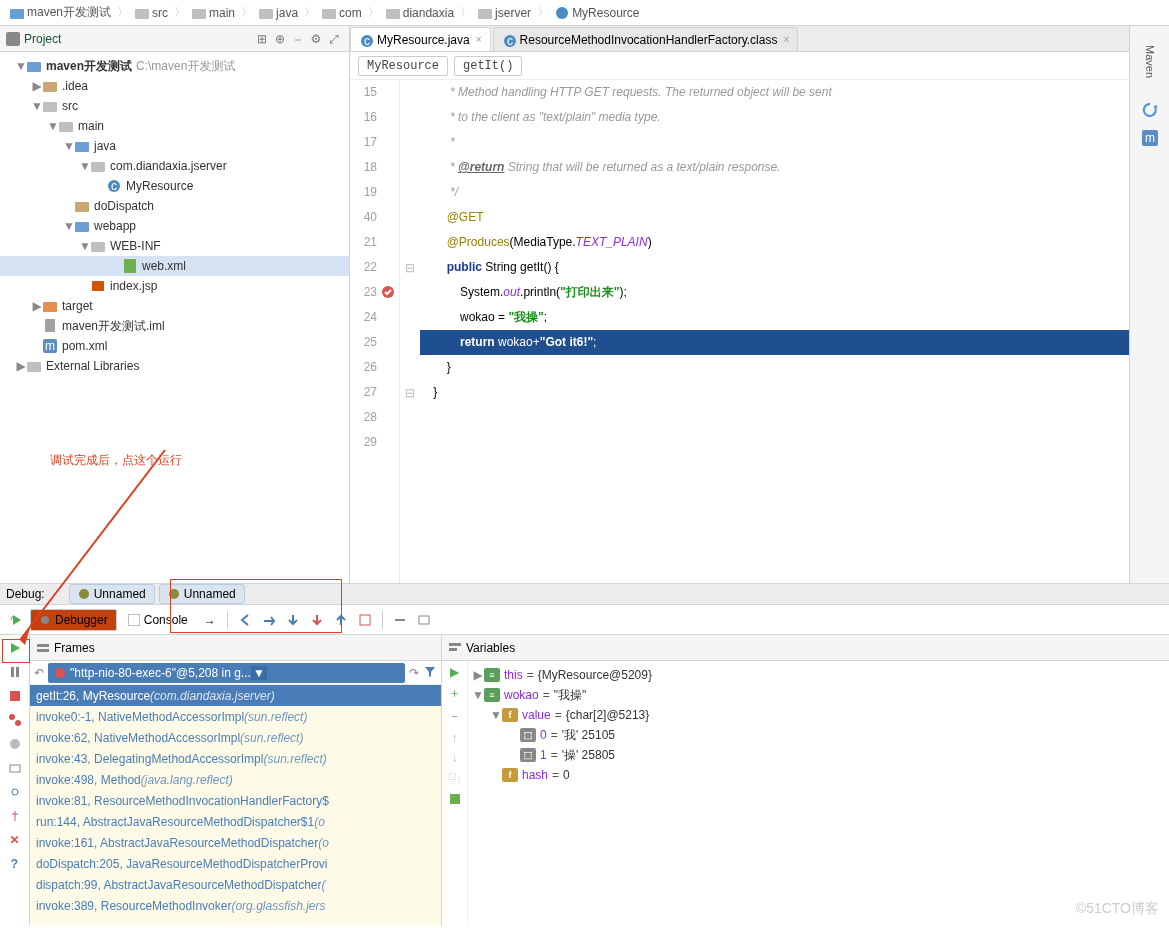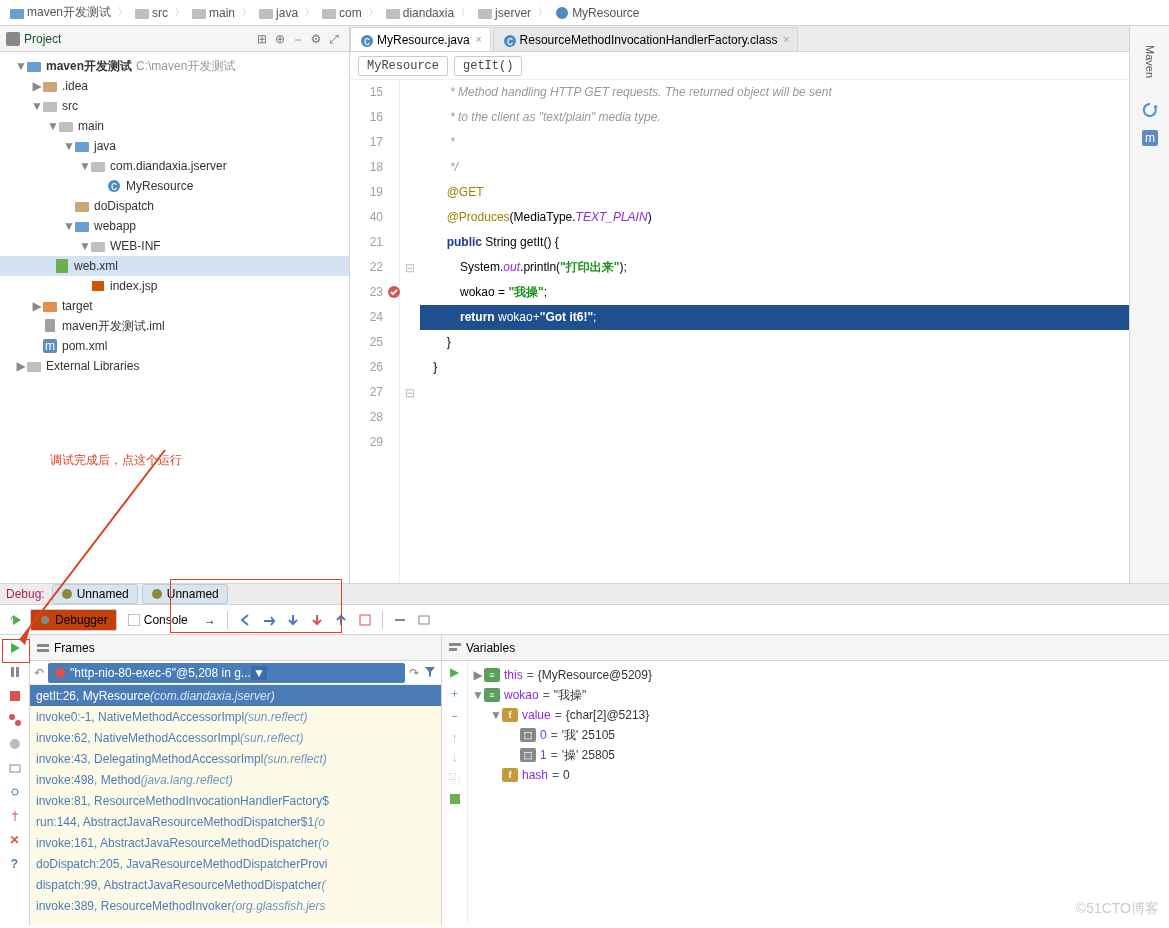--- a/index.html
+++ b/index.html
@@ -32,41 +32,41 @@
 .annotation{position:absolute;left:50px;top:400px;color:#e04020;font-size:12px}
 .editor-area{flex:1;display:flex;flex-direction:column}
 .editor-tabs{height:26px;display:flex;align-items:flex-end;background:#ececec;border-bottom:1px solid #d4d4d4}
 .etab{height:24px;display:flex;align-items:center;padding:0 8px;border:1px solid #d4d4d4;border-bottom:none;background:#e8e8e8;margin-right:2px;border-radius:3px 3px 0 0;cursor:pointer}
 .etab.active{background:#fff}
 .etab .ico{width:14px;height:14px;margin-right:4px}
 .etab .x{margin-left:6px;color:#999;font-size:10px}
 .code-hdr{height:28px;display:flex;align-items:center;padding:0 8px;gap:6px;background:#fff;border-bottom:1px solid #eee}
 .code-crumb{border:1px solid #ccc;padding:2px 8px;border-radius:2px;color:#444;font-family:"Courier New",monospace;cursor:pointer}
 .code-body{flex:1;display:flex;font-family:"Courier New",monospace;font-size:14px;overflow:hidden}
-.gutter{width:50px;text-align:right;padding-right:16px;color:#a0a0a0;background:#fff;border-right:1px solid #eee}
+.gutter{width:50px;text-align:right;padding-right:22px;color:#a0a0a0;background:#fff;border-right:1px solid #eee}
 .gutter-line{height:25px;line-height:25px;position:relative}
 .gutter-mark{position:absolute;right:-18px;top:5px;width:14px;height:14px}
 .fold-col{width:20px;background:#fff}
 .fold-line{height:25px;display:flex;align-items:center;justify-content:center;color:#bbb}
 .code-lines{flex:1}
 .cline{height:25px;line-height:25px;white-space:pre}
 .cline.err{background:#ffecec}
 .cline.hl{background:#1f4f8f;color:#fff}
 .cline.hl .kw{color:#fff;font-weight:bold}
 .cline.hl .str{color:#fff;font-weight:bold}
 .cmt{color:#999;font-style:italic}
 .doc-tag{color:#666;font-weight:bold;text-decoration:underline;font-style:italic}
 .anno{color:#9b8200}
 .kw{color:#1e3a8a;font-weight:bold}
 .str{color:#1a8f1a;font-weight:bold}
 .field{color:#8a2be2;font-style:italic}
 .right-strip{width:40px;border-left:1px solid #d4d4d4;background:#f5f5f5;display:flex;flex-direction:column;align-items:center;padding-top:6px;gap:8px}
 .right-strip .ritem{width:20px;height:20px;cursor:pointer;display:flex;align-items:center;justify-content:center}
 .debug-hdr{height:22px;display:flex;align-items:center;background:#ececec;border-top:1px solid #d4d4d4;border-bottom:1px solid #d4d4d4;padding:0 6px}
-.debug-hdr .lbl{color:#be185d;margin-right:7px}
+.debug-hdr .lbl{color:#000000;margin-right:24px}
 .debug-tab{padding:2px 8px;background:#d9e4ef;border:1px solid #b8cde0;border-radius:3px;margin-right:4px;cursor:pointer;display:flex;align-items:center;gap:4px}
 .debug-toolbar{height:30px;display:flex;align-items:center;padding:0 6px;gap:2px;border-bottom:1px solid #d4d4d4;background:#fff}
 .dtool{width:22px;height:22px;display:flex;align-items:center;justify-content:center;cursor:pointer;border-radius:2px}
 .dtool-tab{padding:3px 8px;border:1px solid transparent;cursor:pointer;display:flex;align-items:center;gap:4px}
 .dtool-tab.active{border:1px solid #ccc;background:#c2410c;border-radius:2px}
 .dsep{width:1px;height:18px;background:#ccc;margin:0 4px}
 .red-box{border:1px solid #e04020;position:absolute}
 .debug-body{display:flex;height:290px}
 .debug-left{width:30px;border-right:1px solid #d4d4d4;display:flex;flex-direction:column;align-items:center;padding-top:4px;gap:6px;background:#fff}
 .debug-left .btn{width:18px;height:18px;cursor:pointer;display:flex;align-items:center;justify-content:center}
@@ -239,21 +239,21 @@
           </svg>
           <span class="lbl" style="">webapp</span>
         </div>
         <div class="tnode" style="padding-left: 80px;">
           <span class="arr">▼</span>
           <svg class="ico folder-gray" width="16" height="16">
             <rect width="14" height="10" x="1" y="4" rx="1"></rect>
           </svg>
           <span class="lbl" style="">WEB-INF</span>
         </div>
-        <div class="tnode sel" style="padding-left: 44px;">
+        <div class="tnode sel" style="padding-left: 112px;">
           <span class="arr"></span>
           <svg class="ico xml" width="16" height="16">
             <rect width="12" height="14" x="2" y="1" rx="1"></rect>
           </svg>
           <span class="lbl" style="">web.xml</span>
         </div>
         <div class="tnode" style="padding-left: 80px;">
           <span class="arr"></span>
           <svg class="ico jsp" width="16" height="16">
             <rect width="12" height="10" x="2" y="3" rx="1"></rect>
@@ -351,20 +351,21 @@
           <div class="fold-line"></div>
           <div class="fold-line"></div>
           <div class="fold-line">⊟</div>
           <div class="fold-line"></div>
           <div class="fold-line"></div>
         </div>
       <div class="code-lines" id="clines">
           <div class="cline"><span class="cmt">         * Method handling HTTP GET requests. The returned object will be sent</span></div>
           <div class="cline"><span class="cmt">         * to the client as "text/plain" media type.</span></div>
           <div class="cline"><span class="cmt">         *</span></div>
+          <div class="cline"><span class="cmt">         * <span class="doc-tag">@return</span> String that will be returned as a text/plain response.</span></div>
           <div class="cline"><span class="cmt">         */</span></div>
           <div class="cline">        <span class="anno">@GET</span></div>
           <div class="cline">        <span class="anno">@Produces</span>(MediaType.<span class="field">TEXT_PLAIN</span>)</div>
           <div class="cline">        <span class="kw">public</span> String getIt() {</div>
           <div class="cline">            System.<span class="field">out</span>.println(<span class="str">"打印出来"</span>);</div>
           <div class="cline">            wokao = <span class="str">"我操"</span>;</div>
           <div class="cline hl">            <span class="kw">return</span> wokao+<span class="str">"Got it6!"</span>;</div>
           <div class="cline">        }</div>
           <div class="cline">    }</div>
           <div class="cline"></div>

